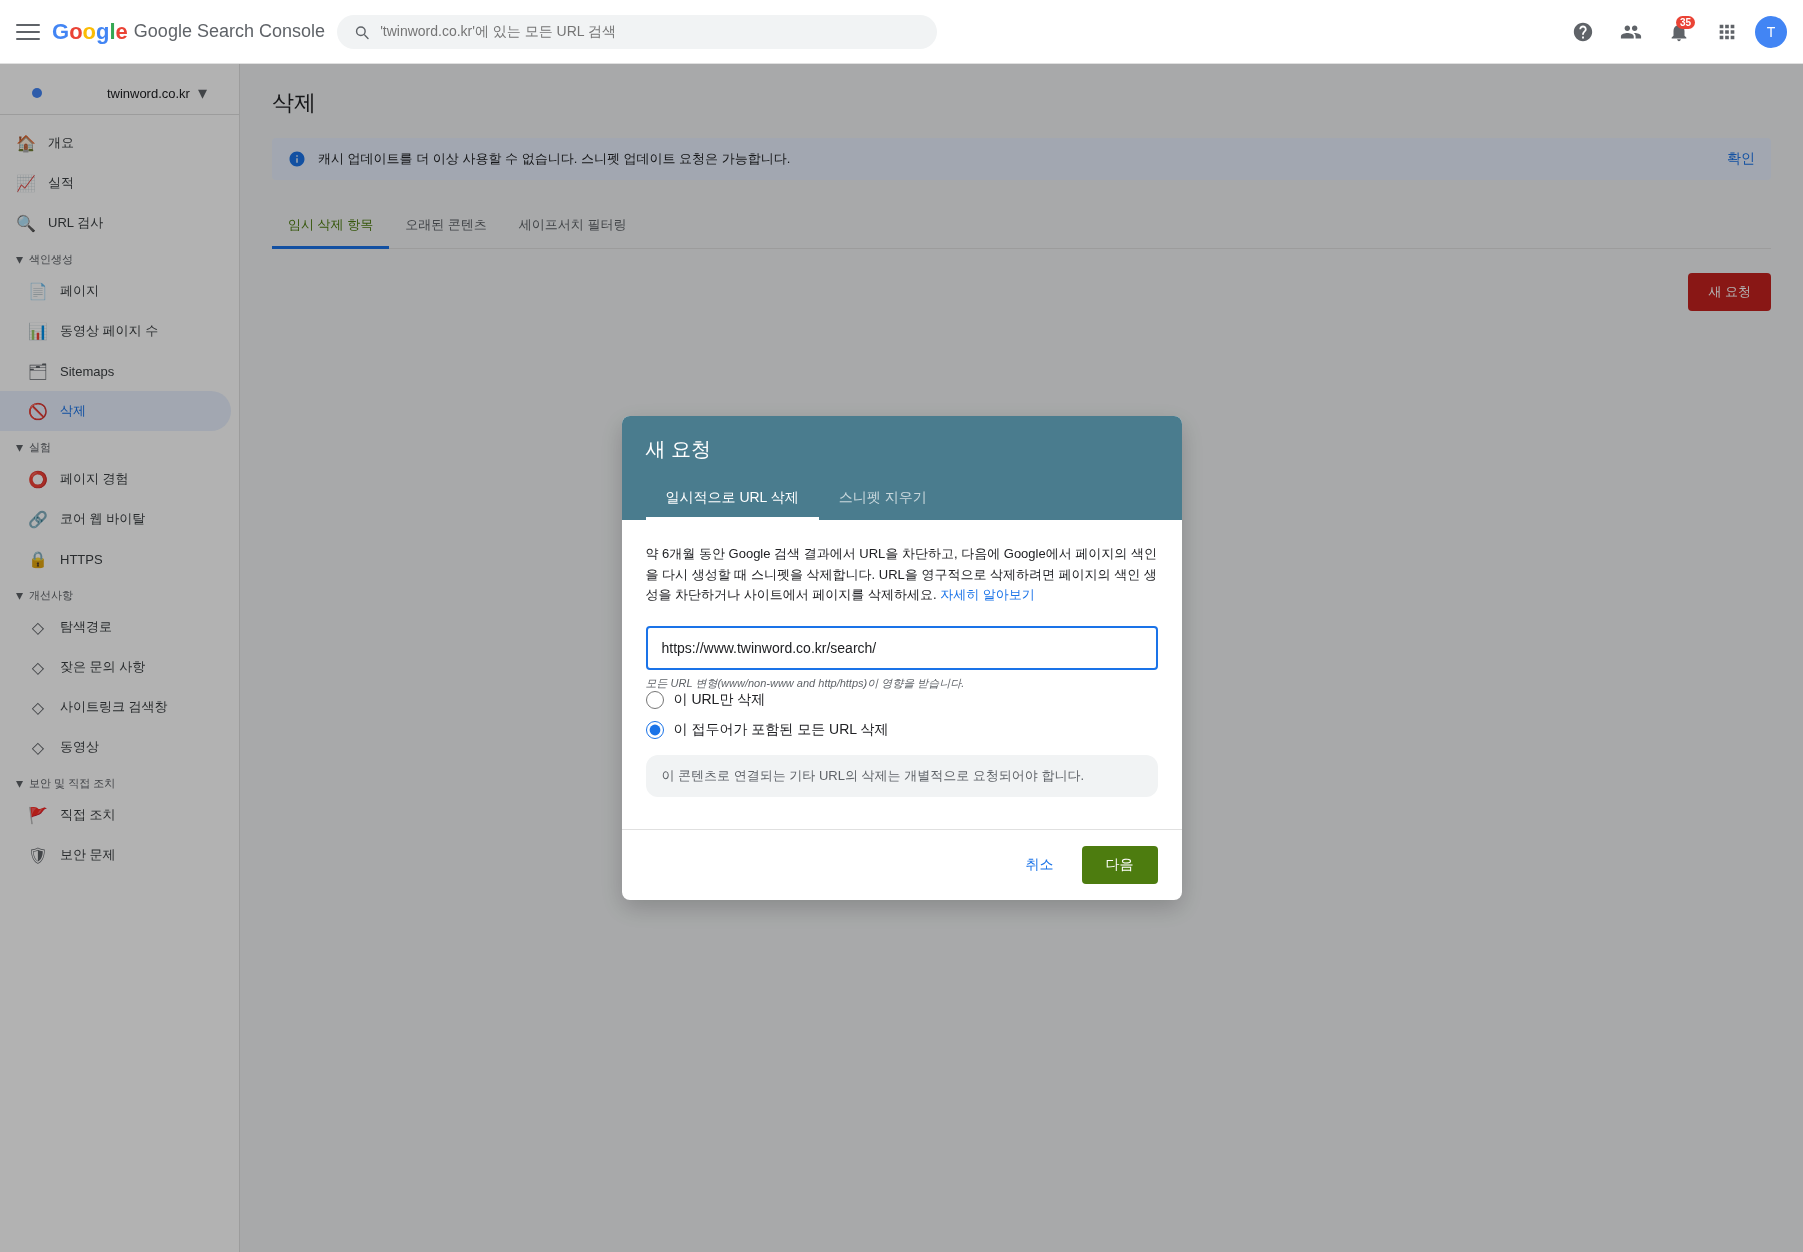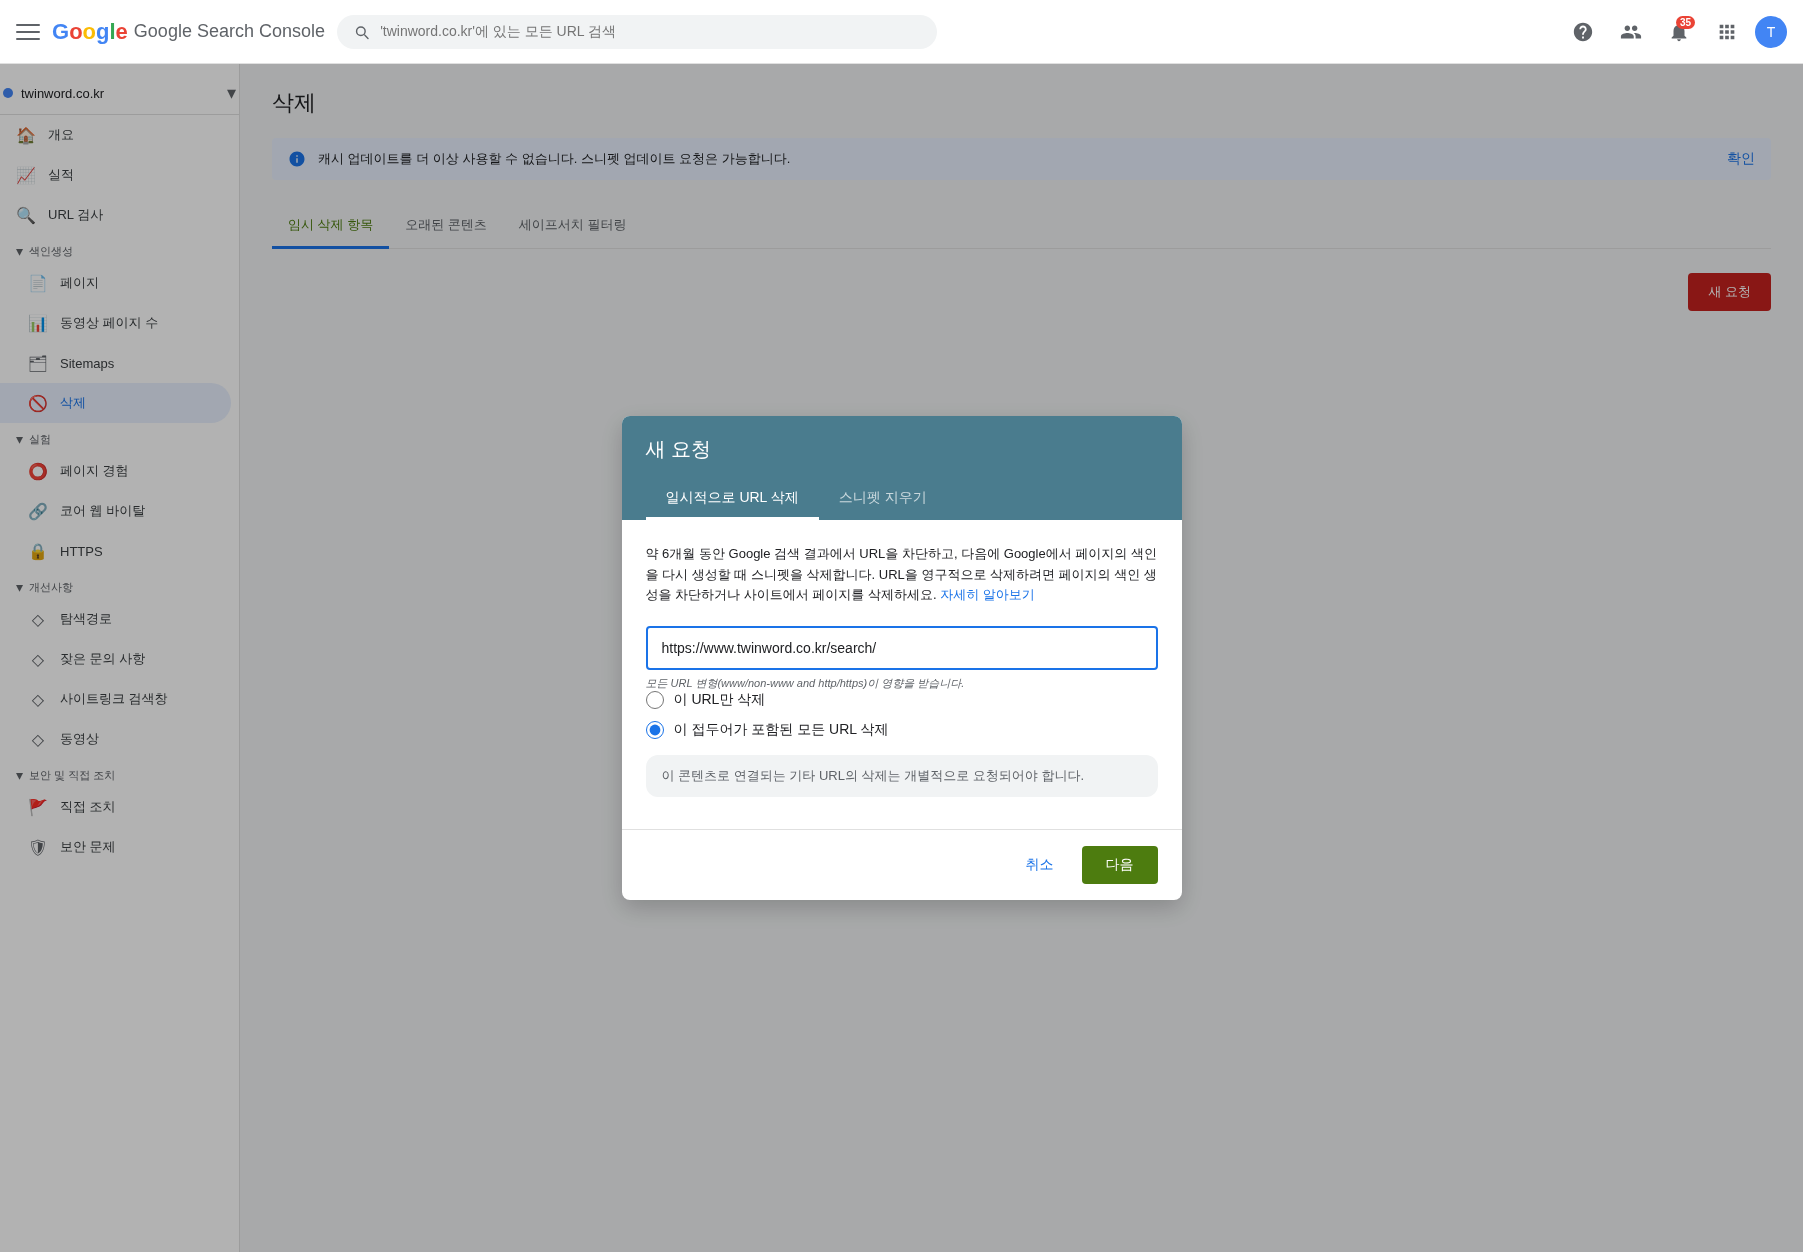--- a/index.html
+++ b/index.html
@@ -82,23 +82,25 @@
     .sidebar {
       width: 240px;
       background: #fff;
       border-right: 1px solid #e0e0e0;
       overflow-y: auto;
       flex-shrink: 0;
       padding: 8px 0;
     }
     .site-selector {
       display: flex; align-items: center; gap: 8px;
-      padding: 10px 3px;
+      padding: 10px 32px;
       border-bottom: 1px solid #e0e0e0;
-      cursor: pointer;
+      margin-bottom: 8px;
+      cursor: pointer;
+      text-align: right;
     }
     .site-dot {
       width: 10px; height: 10px; border-radius: 50%; background: #4285f4;
     }
     .site-name { font-size: 13px; color: #202124; flex: 1; }
     .site-chevron { color: #5f6368; font-size: 18px; }
     .sidebar-item {
       display: flex; align-items: center; gap: 12px;
       padding: 10px 16px;
       cursor: pointer;

